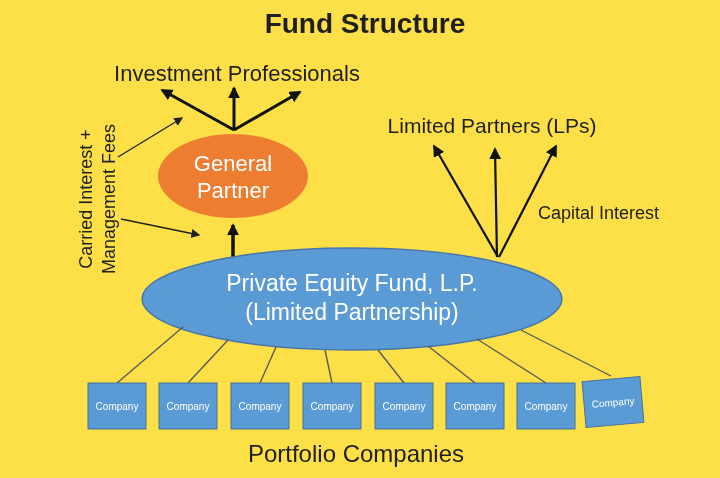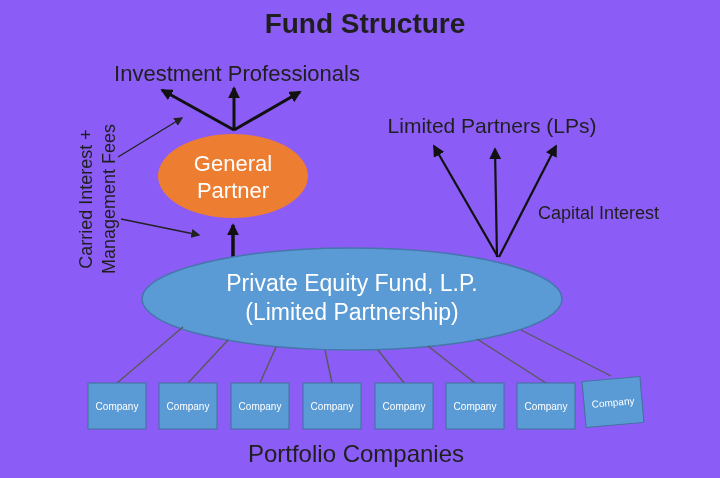--- a/index.html
+++ b/index.html
@@ -8,21 +8,21 @@
     background: #ffffff;
     width: 720px;
     height: 478px;
     overflow: hidden;
     font-family: "Liberation Sans", sans-serif;
   }
   .stage {
     position: relative;
     width: 720px;
     height: 478px;
-    background: #8b5cf6;
+    background: #fde047;
   }
   svg { display: block; }
   text {
     font-family: "Liberation Sans", sans-serif;
     fill: #1f1f1f;
   }
   .title-text   { font-size: 28px; font-weight: bold; }
   .big-label    { font-size: 22px; }
   .mid-label    { font-size: 21px; }
   .small-label  { font-size: 18px; }

